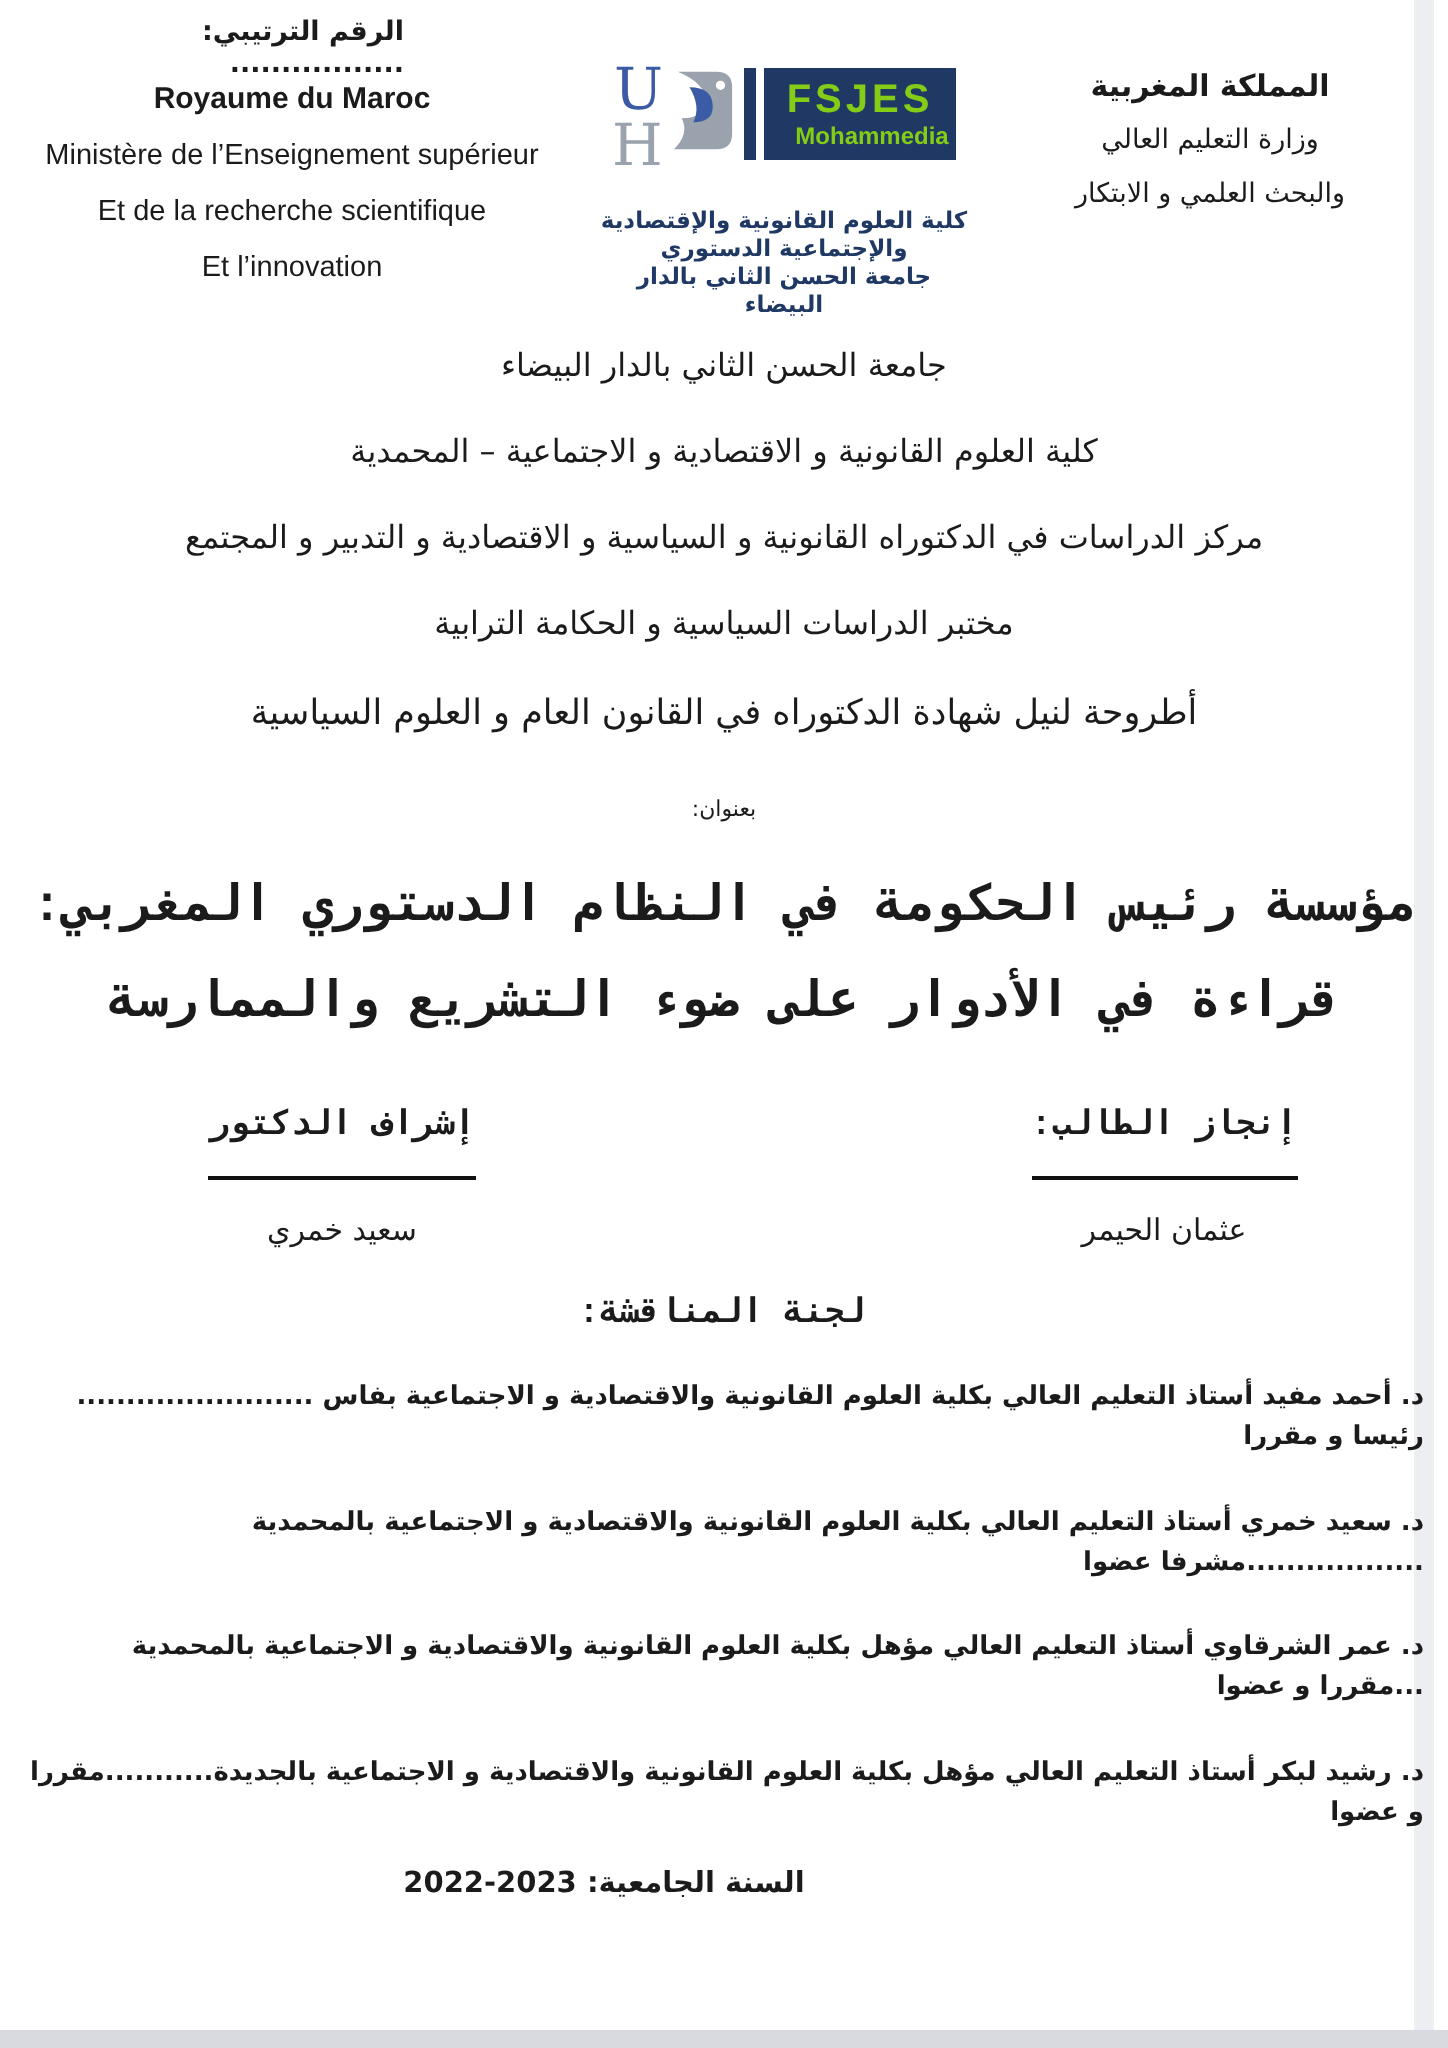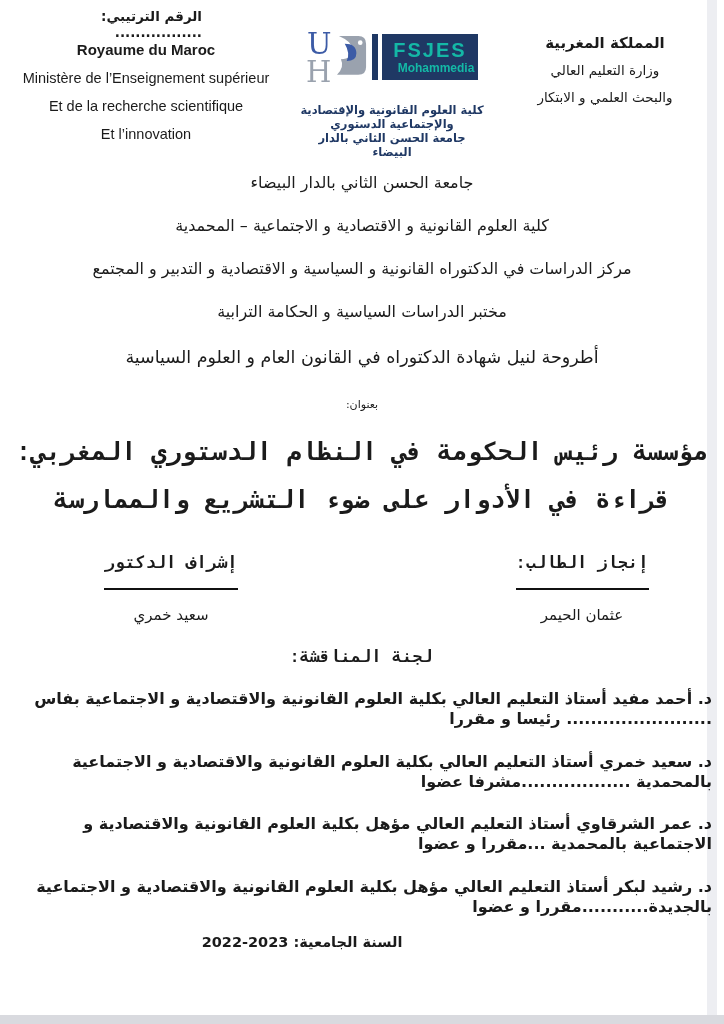--- a/index.html
+++ b/index.html
@@ -26,21 +26,21 @@
 
   
   .gov-arabic{position:absolute;left:500px;top:30px;width:210px;direction:rtl;text-align:center;
               font-size:13.5px;line-height:27px;}
   .gov-arabic .b1{font-weight:700;font-size:15px;}
 
   
   .logo-wrap{position:absolute;left:298px;top:28px;width:188px;}
   .logo-row{display:flex;align-items:flex-start;justify-content:center;}
   .logo-bar{width:6px;height:46px;background:#1f3864;margin:6px 4px 0 4px;}
-  .fsjes-box{width:96px;height:46px;margin-top:6px;background:#1f3864;color:#14b8a6;
+  .fsjes-box{width:96px;height:46px;margin-top:6px;background:#1f3864;color:#84cc16;
              display:flex;flex-direction:column;align-items:center;justify-content:center;
              font-family:"Liberation Sans","DejaVu Sans",sans-serif;}
   .fsjes-acronym{font-size:20px;font-weight:700;letter-spacing:2px;line-height:22px;}
   .fsjes-city{font-size:12px;font-weight:700;line-height:14px;padding-left:12px;}
   .logo-captions{margin-top:5px;direction:rtl;text-align:center;color:#1f3864;
                  font-weight:700;font-size:11.5px;line-height:14px;}
 
   
   .main{position:absolute;left:0;top:162px;width:724px;direction:rtl;text-align:center;}
   .body-line{font-size:16px;line-height:26px;margin:0 0 17px 0;}
@@ -53,21 +53,21 @@
   
   .people{position:absolute;left:0;top:552px;width:724px;direction:rtl;}
   .student{position:absolute;right:74px;width:136px;text-align:center;}
   .supervisor{position:absolute;left:86px;width:170px;text-align:center;}
   .p-label{display:inline-block;font-size:17px;padding-bottom:15px;border-bottom:2.5px solid #111111;}
   .p-name{margin-top:16px;font-size:15px;}
 
   
   .committee{position:absolute;left:10px;top:646px;width:702px;direction:rtl;}
   .c-head{text-align:center;font-size:17px;margin:0 0 22px 0;}
-  .c-line{font-size:16px;font-weight:700;text-align:right;line-height:20px;margin:0 0 22.5px 0;}
+  .c-line{font-size:13px;font-weight:700;text-align:right;line-height:20px;margin:0 0 22.5px 0;}
 
   
   .year{position:absolute;left:0;top:934px;width:604px;direction:rtl;text-align:center;
         font-weight:700;font-size:14.5px;}
 </style>
 </head>
 <body>
 
 <div class="page">
 

